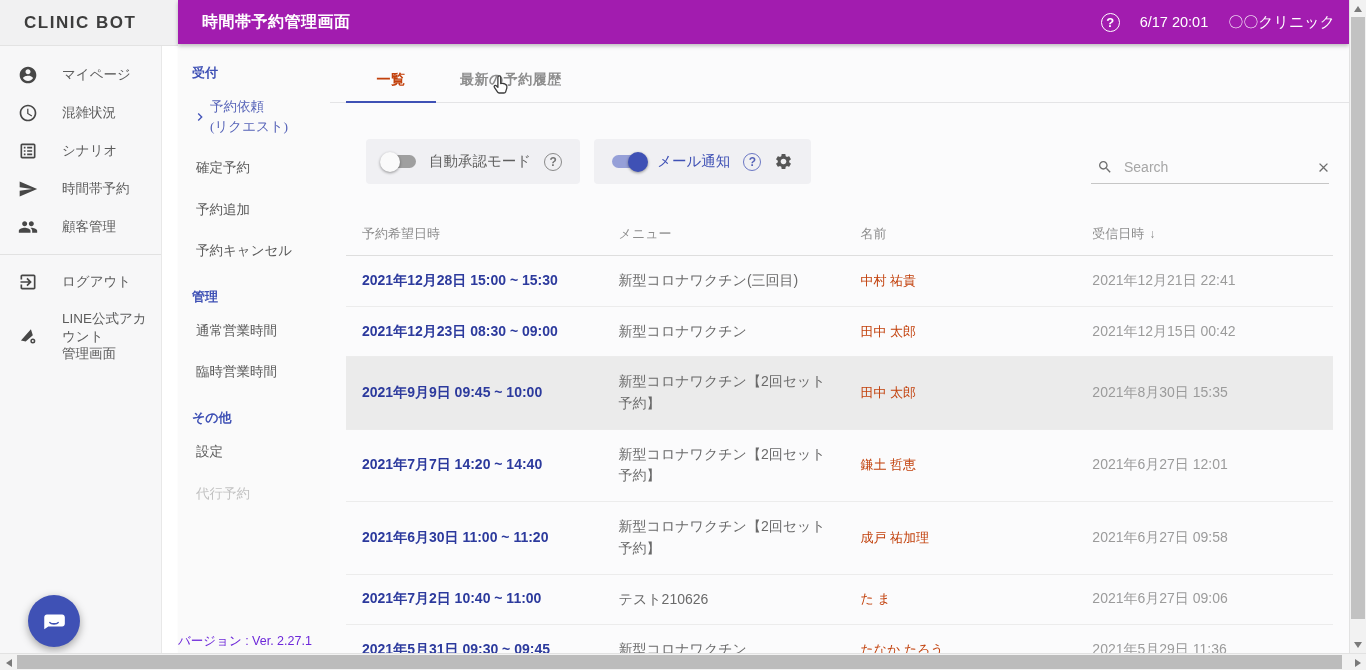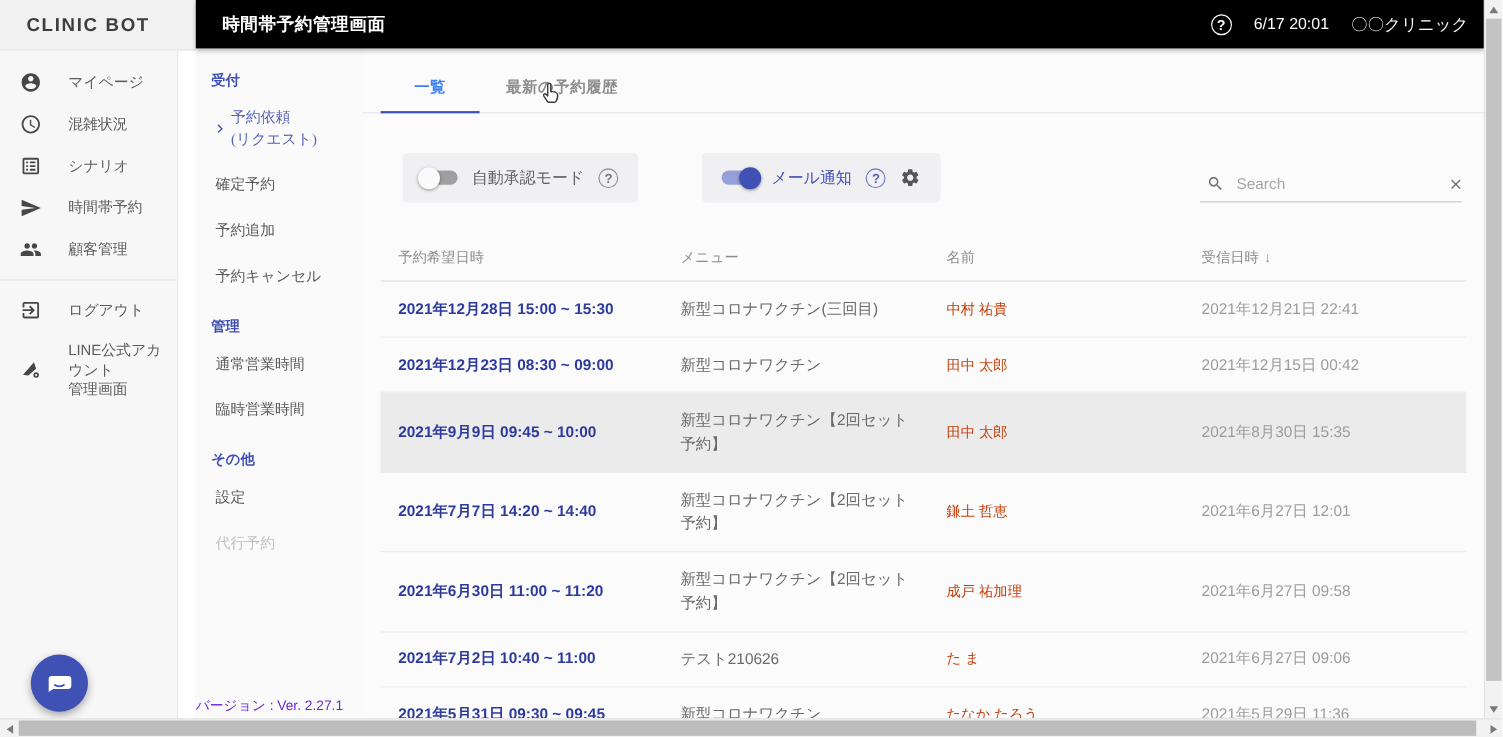--- a/index.html
+++ b/index.html
@@ -14,21 +14,21 @@
   .logo-block{
     position:absolute; left:0; top:0; width:178px; height:46px;
     background:#f1f1f2; border-bottom:1px solid #e3e3e3;
     display:flex; align-items:center; padding-left:24px;
     font-size:17px; font-weight:bold; letter-spacing:1.5px; color:#3d3d3d;
   }
 
   
   .appbar{
     position:absolute; left:178px; top:0; right:17px; height:44px;
-    background:#000000; color:#fff; display:flex; align-items:center;
+    background:#a21caf; color:#fff; display:flex; align-items:center;
     padding:0 14px 0 24px; box-shadow:0 2px 4px rgba(0,0,0,.25); z-index:6;
   }
   .appbar-title{ font-size:16px; font-weight:bold; letter-spacing:.5px; }
   .appbar-right{ margin-left:auto; display:flex; align-items:center; gap:20px; font-size:15px; white-space:nowrap; }
   .help-badge{ width:19px; height:19px; border-radius:50%; border:1.6px solid #fff;
     display:flex; align-items:center; justify-content:center; font-size:13px; font-weight:bold; cursor:pointer; }
   .appbar-time{ font-size:14.5px; }
   .appbar-clinic{ font-size:15px; cursor:pointer; }
 
   
@@ -61,24 +61,24 @@
 
   
   .content{
     position:absolute; left:330px; top:44px; right:17px; bottom:17px;
     background:#fbfbfc; overflow:hidden;
   }
   .tabbar{ display:flex; padding-left:16px; margin-top:14px; border-bottom:1px solid #e4e4e6; }
   .tab{ min-width:90px; height:44px; padding:0 24px; display:flex; align-items:center;
     justify-content:center; font-size:14px; font-weight:bold; color:#8d8d8d;
     cursor:pointer; position:relative; letter-spacing:.5px; }
-  .tab.active{ color:#3b82f6; }
+  .tab.active{ color:#c2410c; }
   .tab.active::after{ content:''; position:absolute; left:0; right:0; bottom:-1px; height:2px; background:#3f51b5; }
 
-  .toolbar{ display:flex; align-items:flex-end; margin:36px 20px 0 36px;gap:44px; }
+  .toolbar{ display:flex; align-items:flex-end; margin:36px 20px 0 36px; }
   .toggle-box{ display:flex; align-items:center; gap:13px; background:#f0f0f3;
     border-radius:4px; padding:13px 18px; margin-right:14px; }
   .switch{ width:32px; height:13px; border-radius:7px; position:relative; cursor:pointer; flex-shrink:0; }
   .switch.off{ background:#9f9f9f; }
   .switch.off .knob{ left:-4px; background:#fafafa; }
   .switch.on{ background:#96a0d8; }
   .switch.on .knob{ right:-4px; background:#3f51b5; }
   .knob{ position:absolute; top:-3.5px; width:20px; height:20px; border-radius:50%;
     box-shadow:0 1px 3px rgba(0,0,0,.4); }
   .toggle-label{ font-size:14.5px; color:#5f5f5f; }

